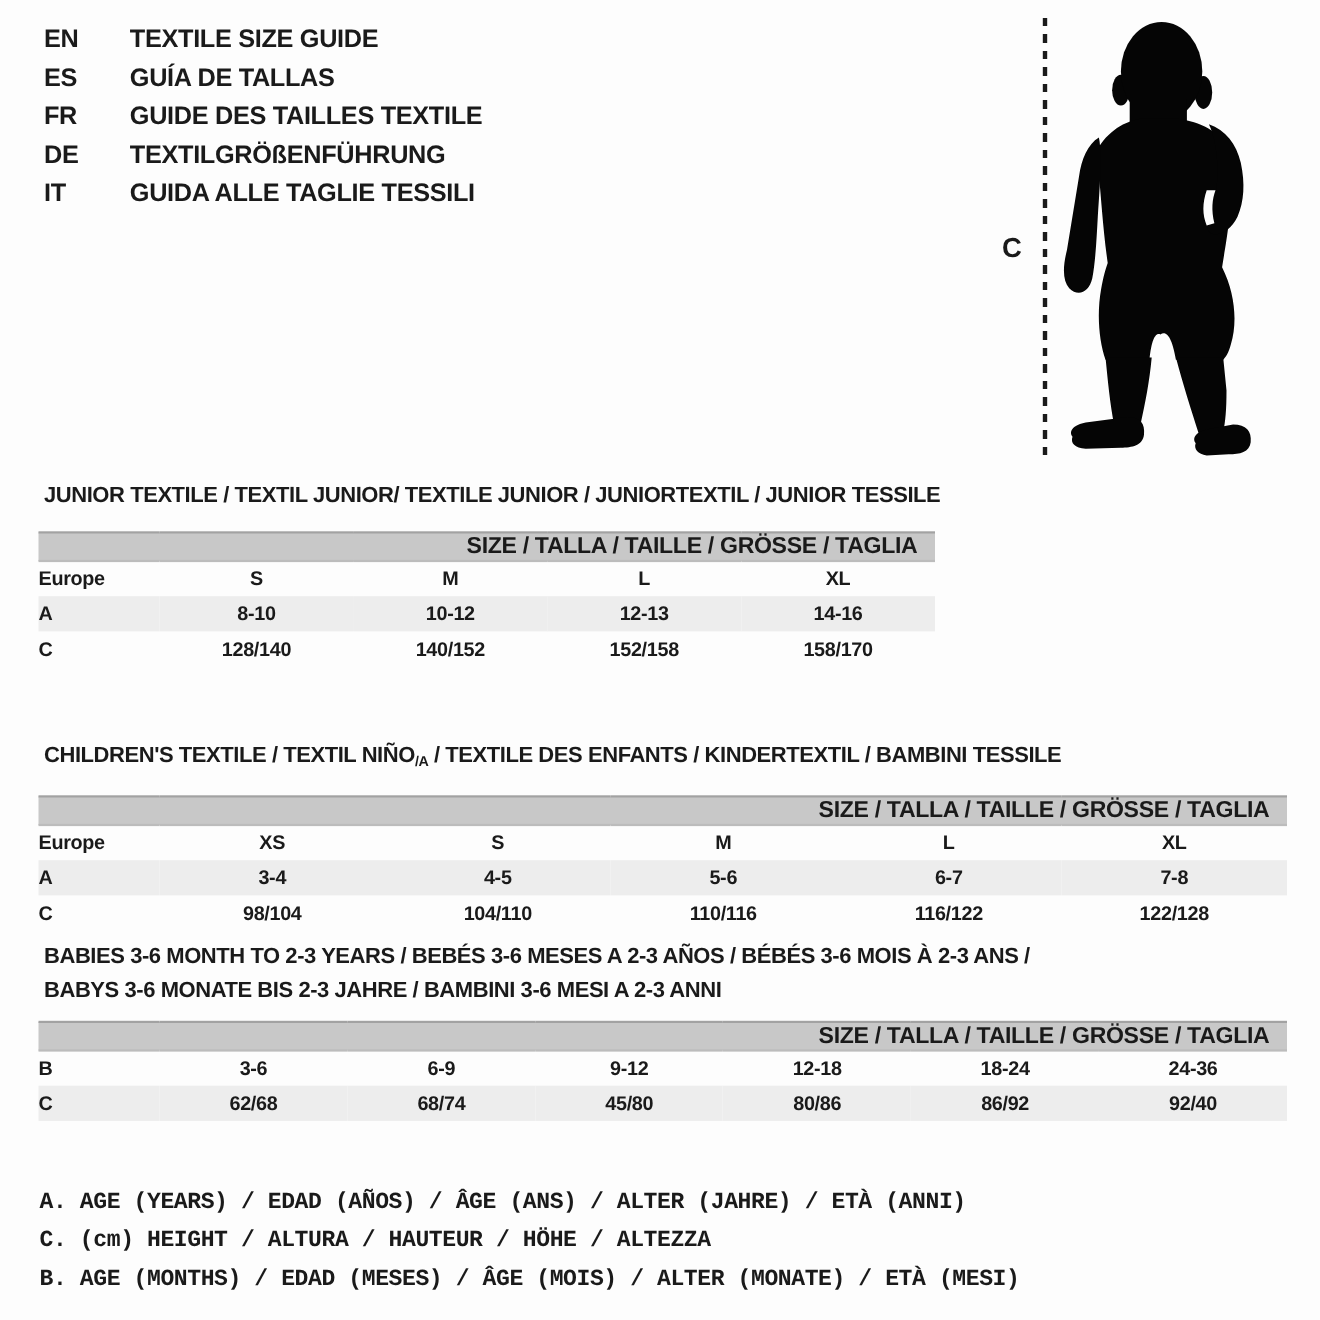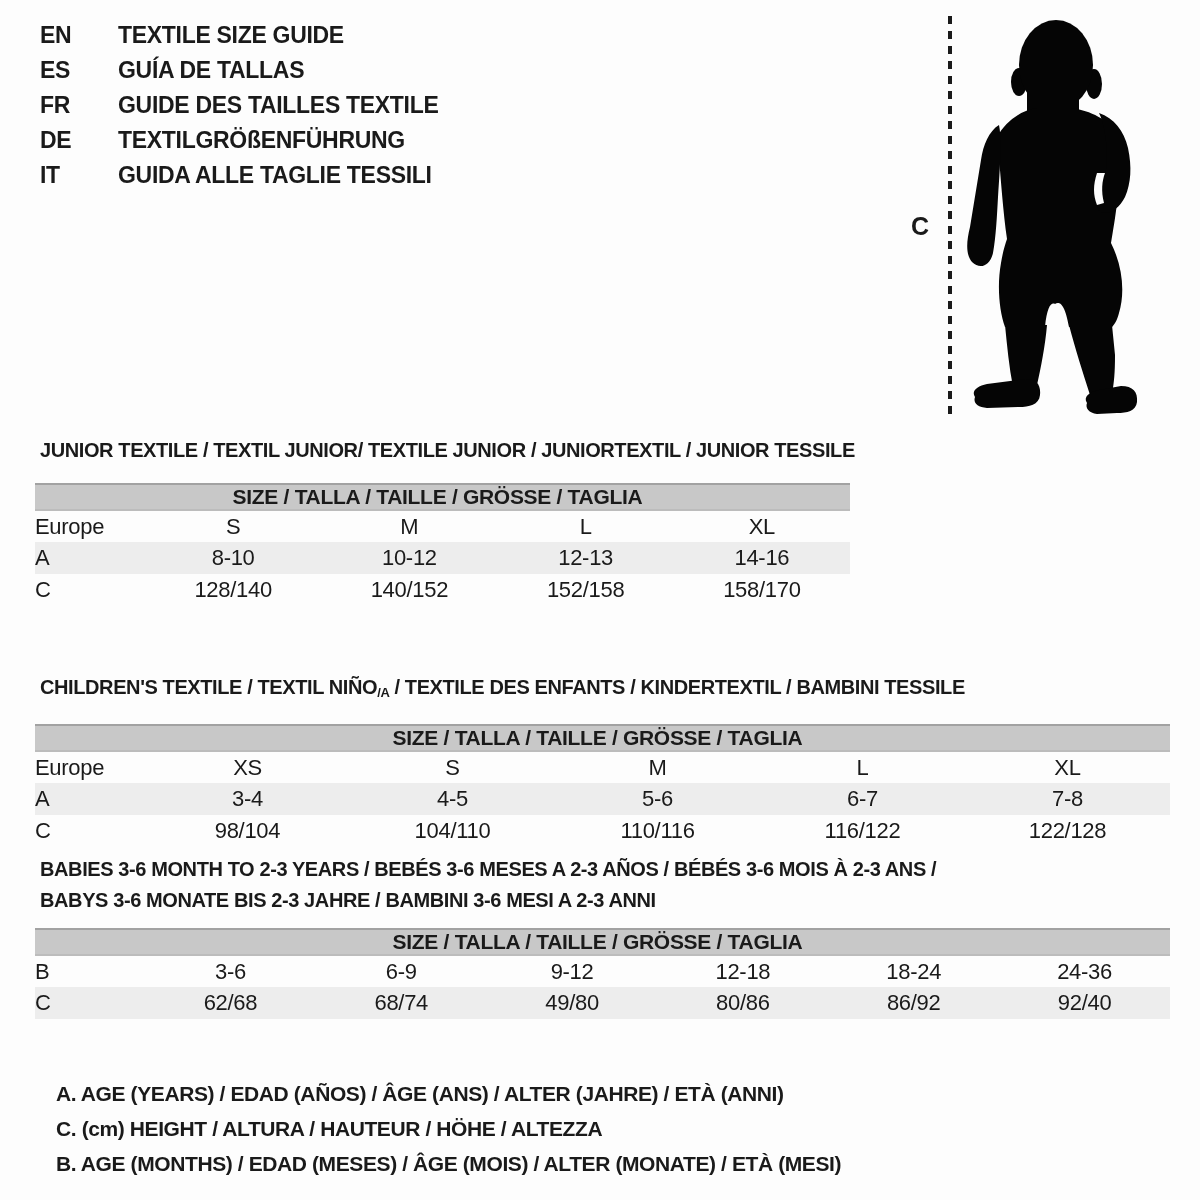--- a/index.html
+++ b/index.html
@@ -47,33 +47,33 @@
   #section-babies-textile .section-title { margin-bottom: 12px; }
   #section-babies-textile .section-title .title-line { line-height: 31px; }
   .sub { font-size: 13px; vertical-align: -3px; }
 
   .size-table { width: 100%; border-collapse: collapse; table-layout: fixed; }
   .label-col { width: 110px; }
   .bar-cell {
     background: var(--table-header-bg);
     border-top: 2px solid #a2a2a2;
     border-bottom: 2px solid #bcbcbc;
-    height: 26px; font-size: 21px; text-align: center;
+    height: 26px; font-size: 21px; text-align: right;
     padding: 0 16px 0 6px; letter-spacing: -0.3px; font-weight: bold;
   }
   .size-table td, .size-table .row-label {
-    height: 32px; font-size: 22px; font-weight: normal;
+    height: 32px; font-size: 18px; font-weight: bold;
     padding: 0; letter-spacing: -0.3px;
   }
   .row-label { text-align: left; padding-left: 6px; }
   .size-table td { text-align: center; }
   tr.shaded { background: var(--table-row-alt-bg); }
 
   
-  #legend { position: absolute; left: 56px; top: 1076px; }
+  #legend { position: absolute; left: 36px; top: 1076px; font-family: Liberation Mono, monospace; }
   .legend-line { font-size: 21px; line-height: 35px; letter-spacing: -0.4px; white-space: nowrap; }
 </style>
 </head>
 <body>
 
 <div id="page">
 
   <div id="language-header">
   <div class="lang-row">
     <span class="lang-code">EN</span>
@@ -253,21 +253,21 @@
               <td>6-9</td>
               <td>9-12</td>
               <td>12-18</td>
               <td>18-24</td>
               <td>24-36</td>
             </tr>
             <tr class="shaded">
               <th class="row-label">C</th>
               <td>62/68</td>
               <td>68/74</td>
-              <td>49/80</td>
+              <td>45/80</td>
               <td>80/86</td>
               <td>86/92</td>
               <td>92/40</td>
             </tr>
           </tbody>
     </table>
   </div>
 </div>
 
   <div id="legend">

